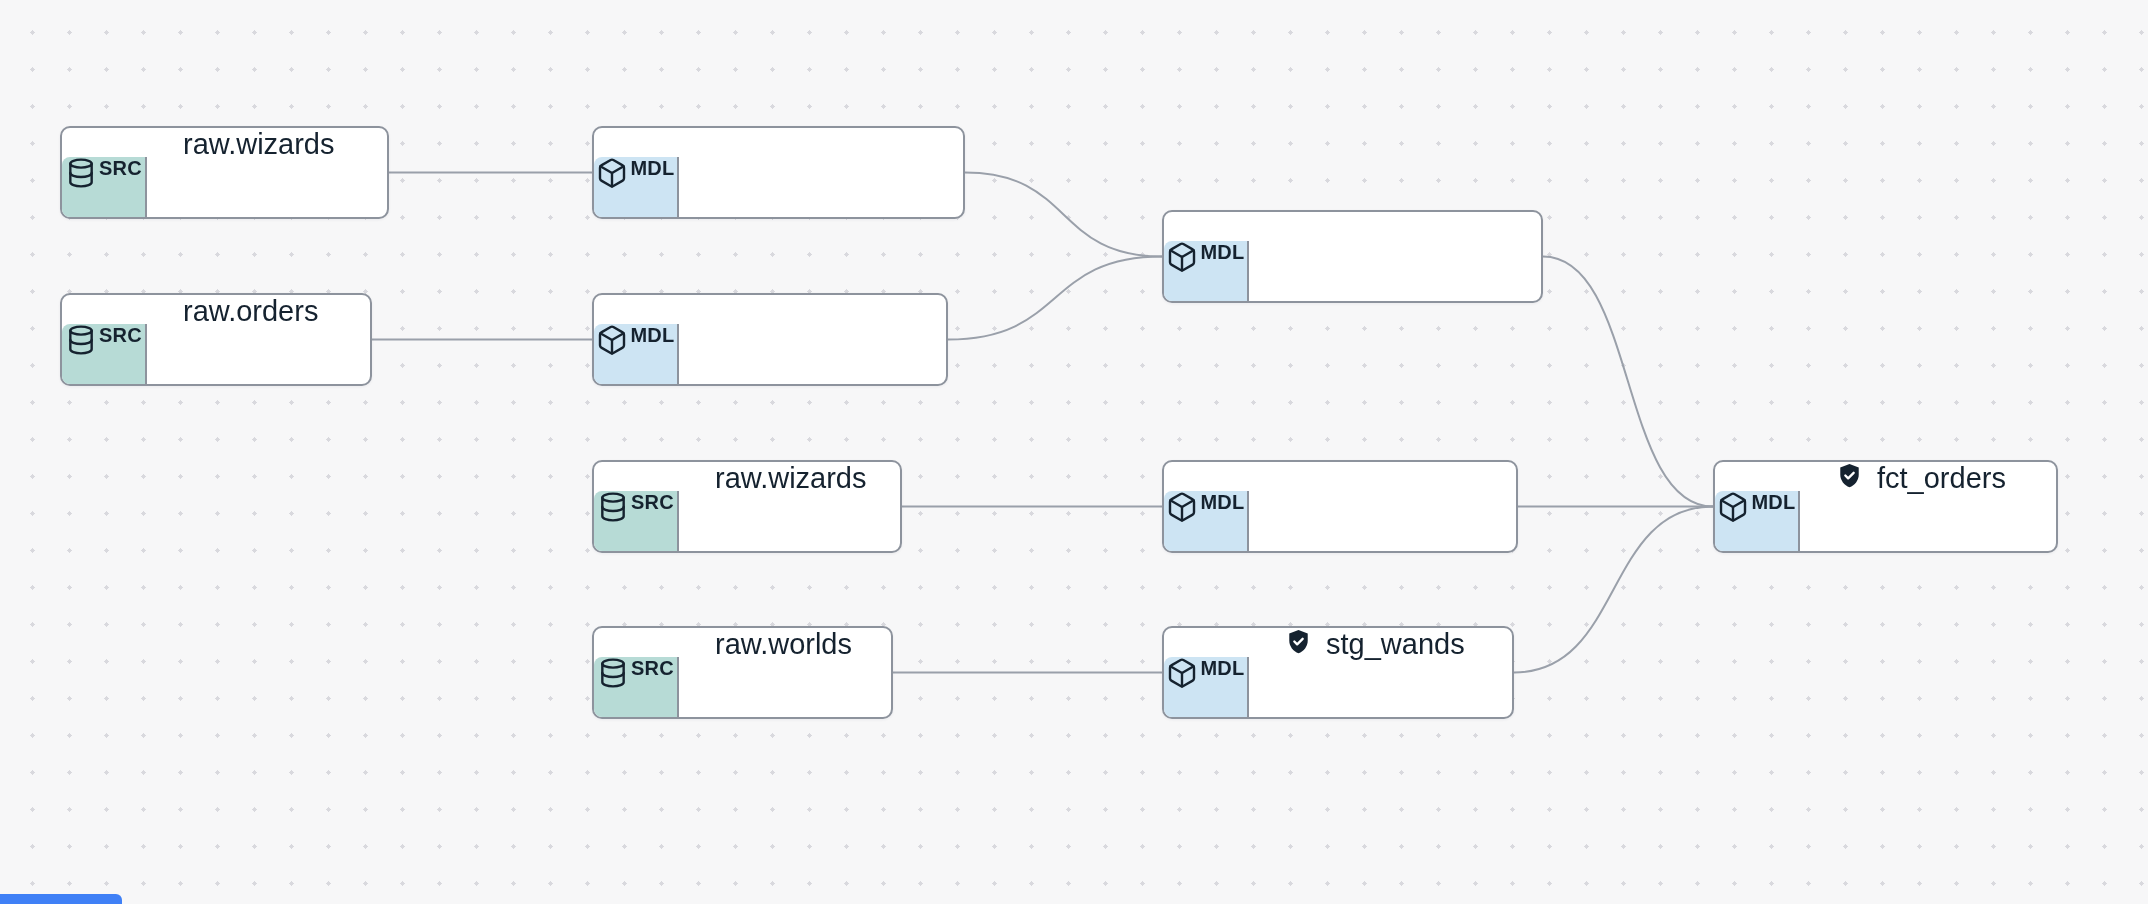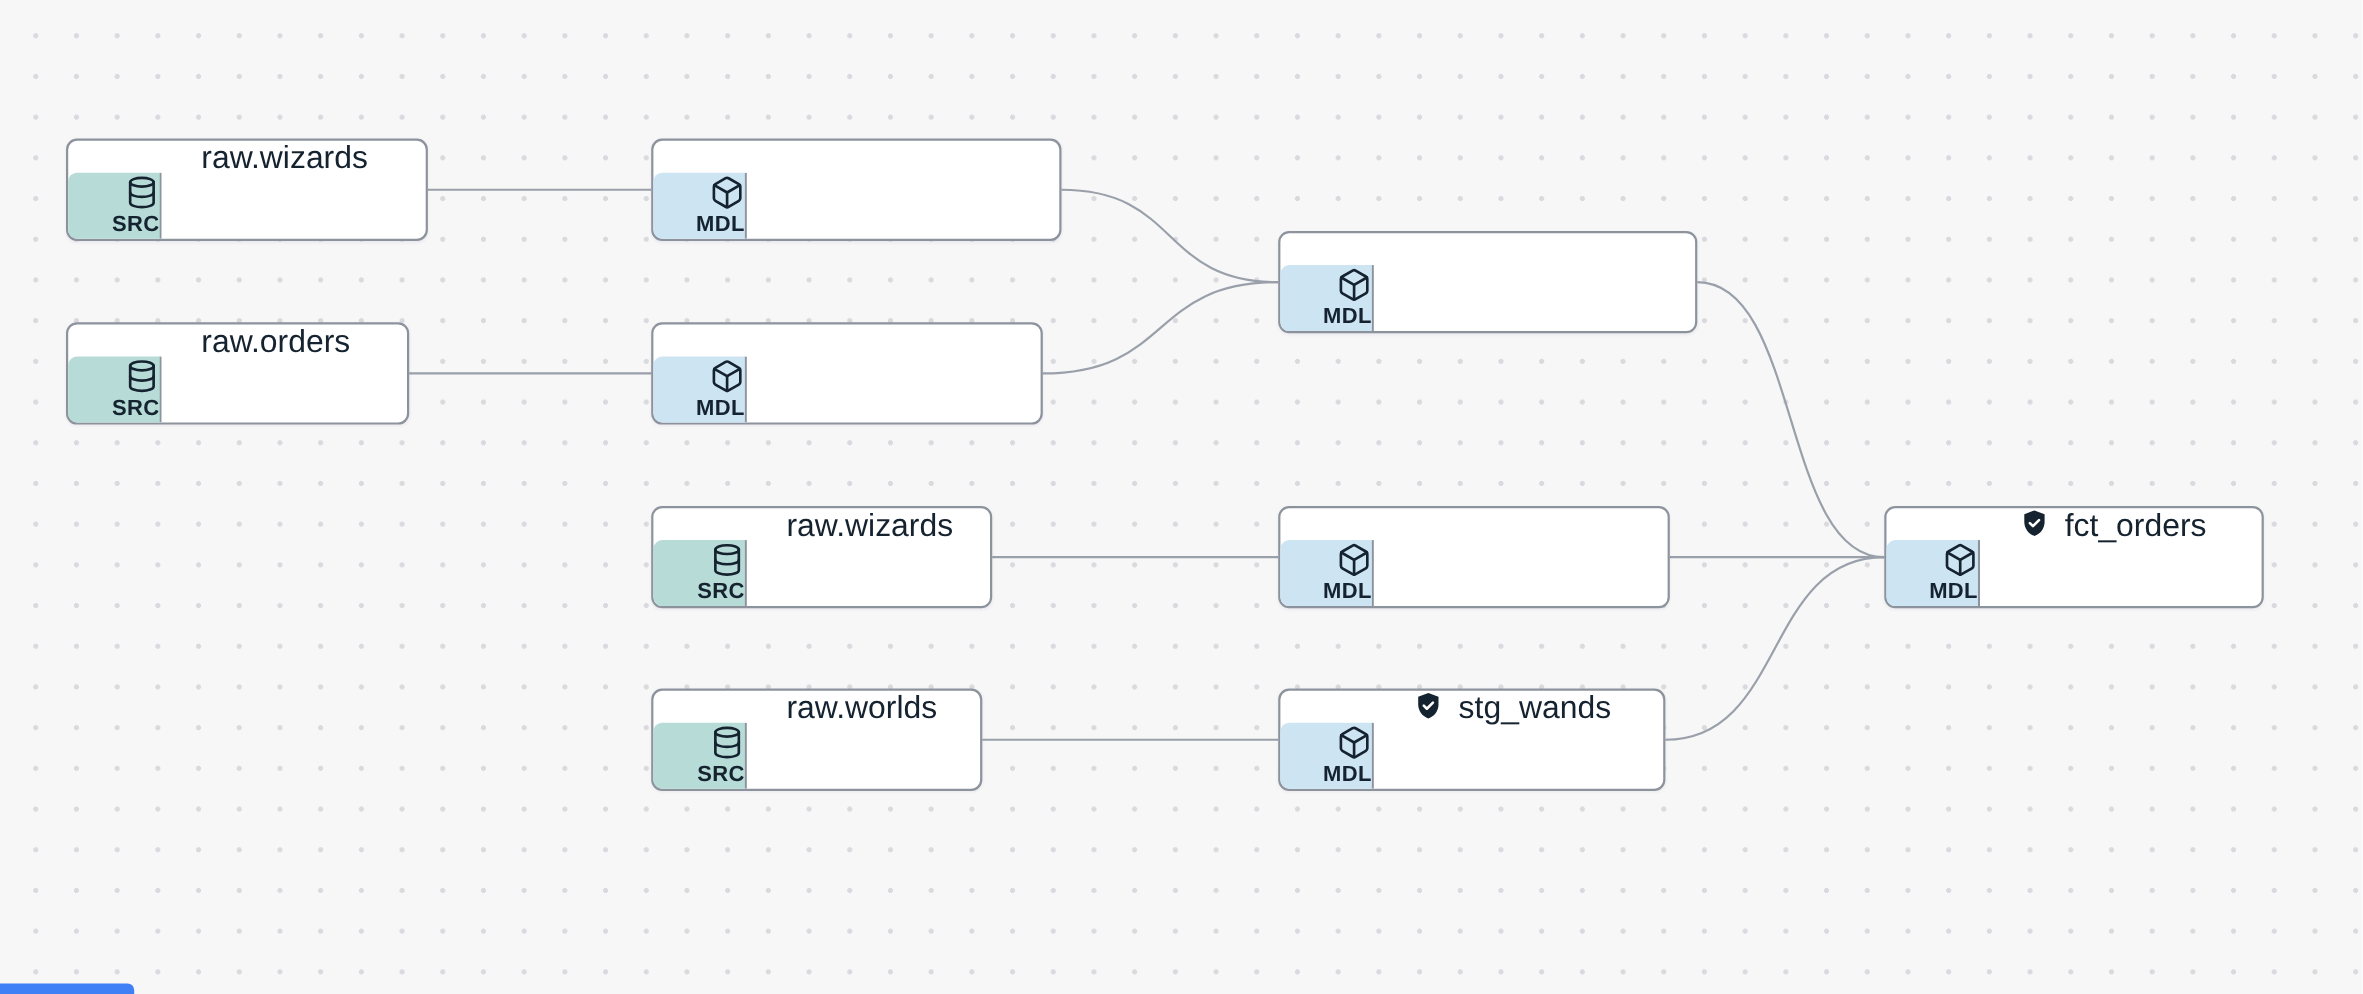--- a/index.html
+++ b/index.html
@@ -37,22 +37,22 @@
     background: #ffffff;
     border: 2px solid #8d939d;
     border-radius: 10px;
     box-shadow: 0 1px 3px rgba(30,40,60,0.06);
     cursor: pointer;
   }
   .badge {
     flex: 0 0 85px;
     width: 85px;
     display: flex;
-    flex-direction: column;
-    align-items: flex-end;
+    flex-direction: row;
+    align-items: flex-start;
     justify-content: center;
     gap: 2px;
     border-right: 2px solid #8d939d;
     border-radius: 8px 0 0 8px;
     margin-top: 29px;
   }
   .badge-label {
     font-size: 20px;
     font-weight: 700;
     color: #15222f;

